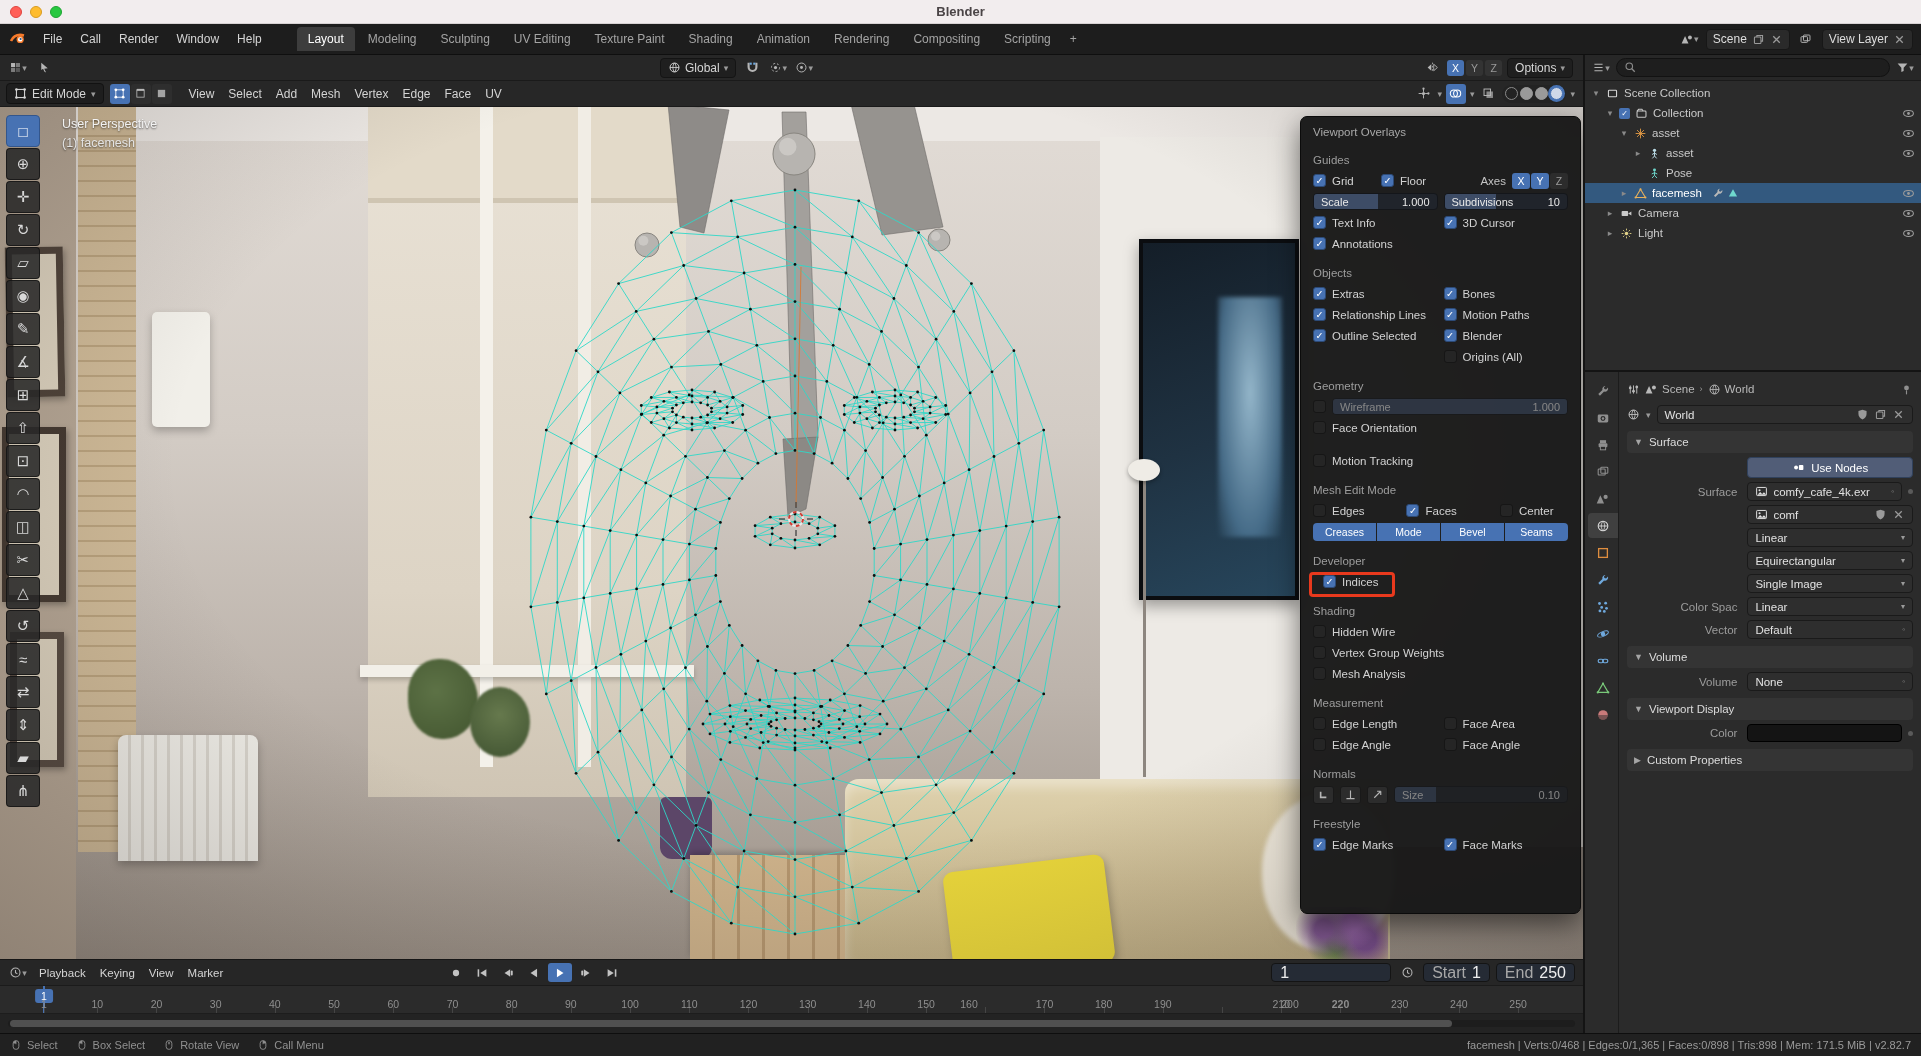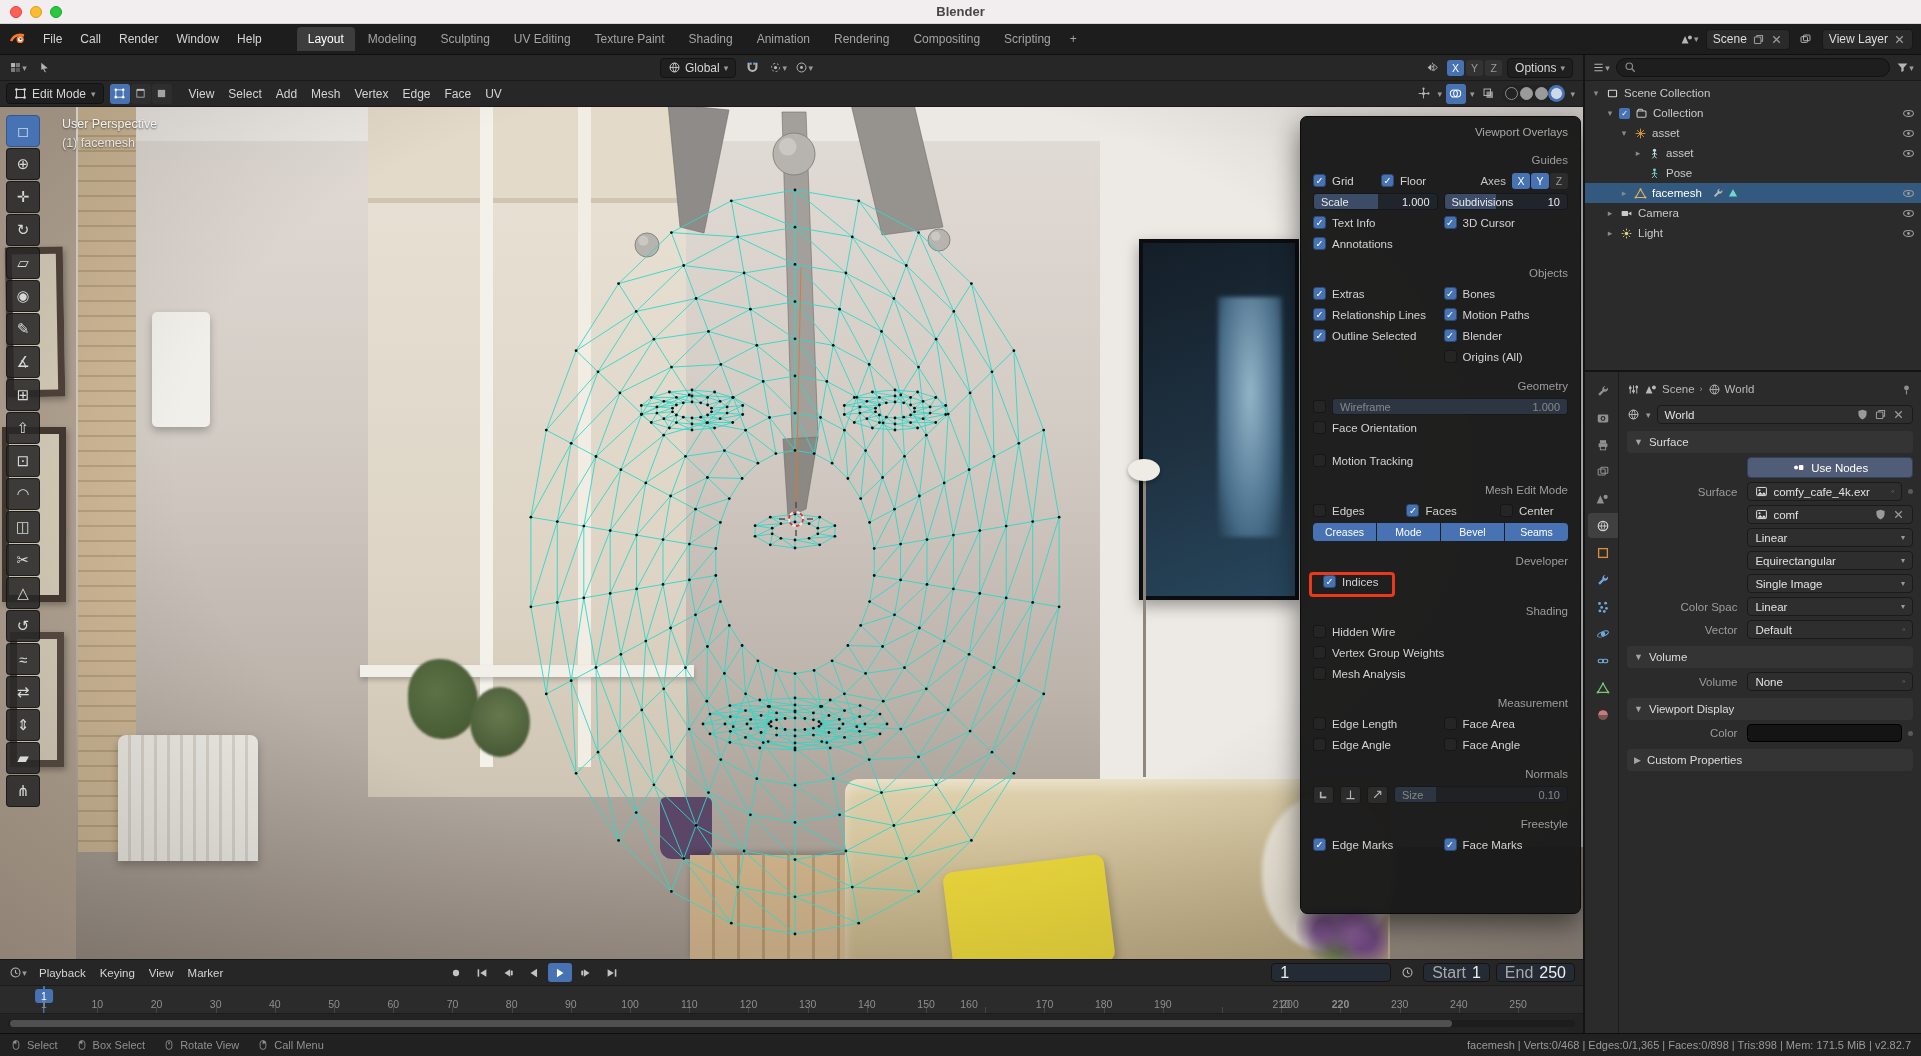--- a/index.html
+++ b/index.html
@@ -88,22 +88,22 @@
   .ph-vignette{inset:0;background:radial-gradient(ellipse at 50% 42%,transparent 55%,rgba(40,32,28,.25) 100%);}
   #meshsvg{position:absolute;inset:0;pointer-events:none;z-index:2;}
   .hud{position:absolute;left:62px;top:8px;z-index:3;color:#f2f2f2;font-size:12.5px;text-shadow:0 1px 2px rgba(0,0,0,.6);line-height:1.5;}
   .hud .sub{color:#e3e3e3;}
   
   .tools{position:absolute;left:6px;top:8px;z-index:4;display:flex;flex-direction:column;gap:1px;}
   .tool{width:34px;height:32px;border-radius:4px;background:rgba(40,40,40,.88);border:1px solid rgba(15,15,15,.7);display:flex;align-items:center;justify-content:center;color:#d8d8d8;font-size:15px;font-family:"DejaVu Sans",sans-serif;}
   .tool.active{background:var(--blue);border-color:#33568c;color:#fff;}
   
   .ovl{position:absolute;top:9px;right:2px;width:281px;min-height:798px;background:rgba(24,24,24,.97);border:1px solid #0b0b0b;border-radius:7px;z-index:6;padding:9px 12px 10px;color:#cfcfcf;font-size:11.5px;box-shadow:0 10px 28px rgba(0,0,0,.55);}
-  .ovl-title{color:#a9a9a9;margin-bottom:16px;text-align:right;}
-  .ovl-h{color:#9d9d9d;margin:13px 0 4px;text-align:right;}
+  .ovl-title{color:#a9a9a9;margin-bottom:16px;}
+  .ovl-h{color:#9d9d9d;margin:13px 0 4px;}
   .orow{display:flex;align-items:center;min-height:21px;gap:6px;}
   .chk{display:flex;align-items:center;gap:6px;color:#d2d2d2;}
   .chk .box{width:13px;height:13px;flex:none;border-radius:3px;background:#252525;border:1px solid #161616;display:flex;align-items:center;justify-content:center;color:#fff;font-size:9.5px;}
   .chk[data-checked="true"] .box{background:var(--blue);border-color:#2c4a77;}
   .chk[data-checked="true"] .box::after{content:"\2713";}
   .half{width:50%;}
   .w36{width:36%;} .w28{width:28%;}
   .slider{position:relative;flex:1;height:17px;background:#20242b;border:1px solid #14161a;border-radius:4px;overflow:hidden;display:flex;align-items:center;justify-content:space-between;padding:0 7px;color:#e8e8e8;font-size:11px;}
   .slider .fillb{position:absolute;left:0;top:0;bottom:0;background:#3d4c66;z-index:0;}
   .slider span{position:relative;z-index:1;}

